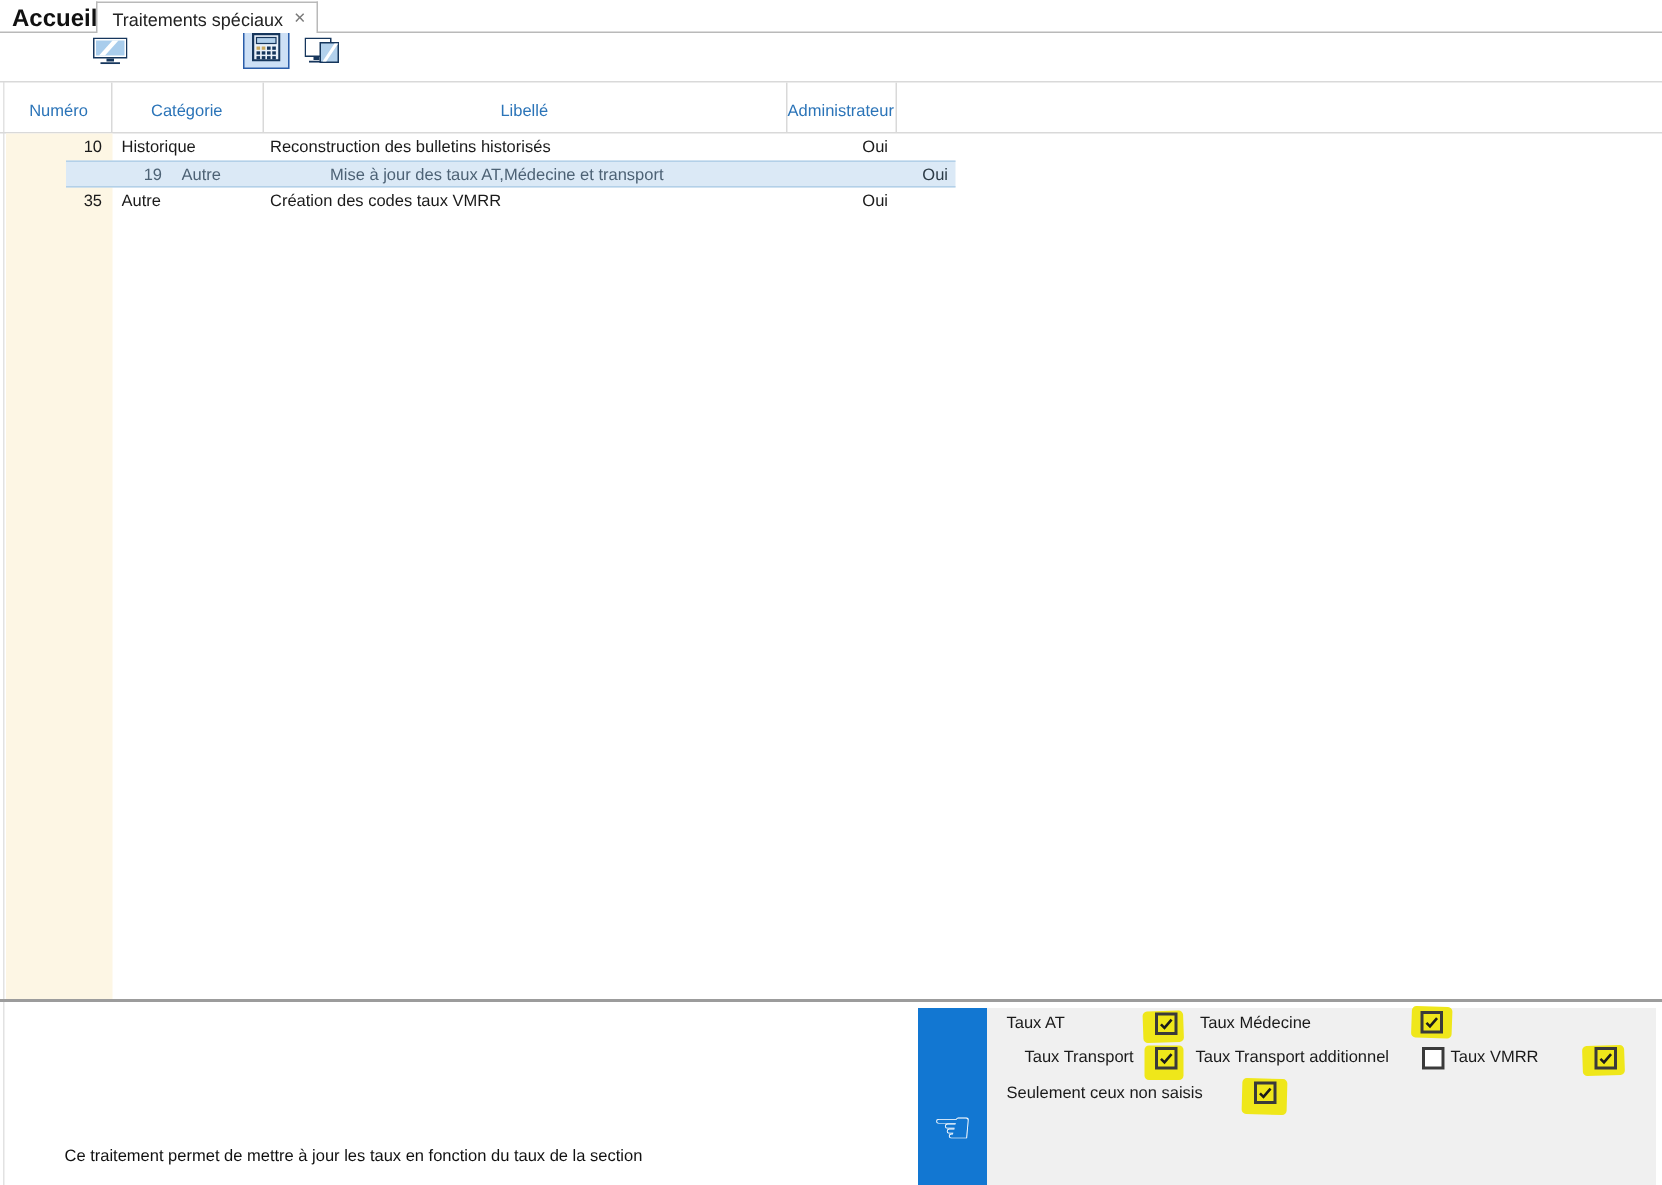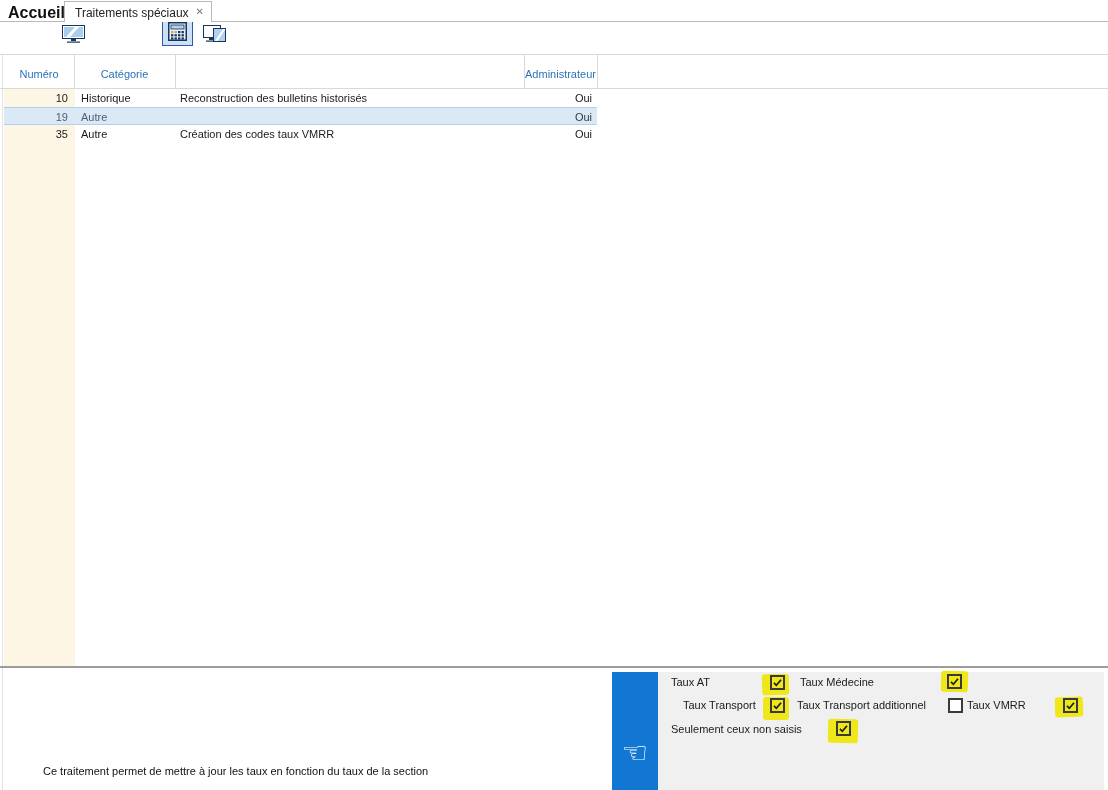--- a/index.html
+++ b/index.html
@@ -24,21 +24,21 @@
   .vline{position:absolute;top:55px;width:1px;height:33px;background:#d9d9d9;}
   .leftedge{position:absolute;left:2px;top:54px;width:1px;height:736px;background:#e2e2e2;}
   .hcell{position:absolute;top:68px;color:#2b74b8;text-align:center;white-space:nowrap;cursor:pointer;}
   .cream{position:absolute;left:4px;top:89px;width:71px;height:577px;background:#fdf6e4;}
   .row{position:absolute;left:4px;width:593px;height:18px;line-height:18px;box-sizing:border-box;cursor:pointer;}
   .row .c{position:absolute;top:0;height:18px;white-space:nowrap;overflow:hidden;}
   .c-num{left:0;width:64px;text-align:right;}
   .c-cat{left:77px;width:95px;}
   .c-lib{left:176px;width:340px;}
   .c-adm{right:5px;width:60px;text-align:right;}
-  .row.sel{background:#dbe9f6;border-top:1px solid #b3d0e8;border-bottom:1px solid #b3d0e8;color:#4d6275;}
+  .row.sel{background:#dbe9f6;border-top:1px solid #b3d0e8;border-bottom:1px solid #b3d0e8;color:#4d6275;margin-left:40px;}
   .row.sel .c-adm{color:#2c3b47;}
 
   
   .divider{position:absolute;left:0;top:666px;width:1108px;height:2px;background:#9c9c9c;}
   .desc{position:absolute;left:43px;top:765px;color:#111;}
   .bluestrip{position:absolute;left:612px;top:672px;width:46px;height:118px;background:#1277d2;}
   .hand{position:absolute;left:612px;top:736px;width:46px;text-align:center;color:#ffffff;
         font-family:"DejaVu Sans",sans-serif;font-size:30px;line-height:34px;}
   .graypanel{position:absolute;left:658px;top:672px;width:446px;height:118px;background:#f0f0f0;}
 
@@ -108,34 +108,36 @@
   </div>
 
   <div class="leftedge"></div>
   <div class="hline" style="top:54px;"></div>
   <div class="vline" style="left:74px;"></div>
   <div class="vline" style="left:175px;"></div>
   <div class="vline" style="left:524px;"></div>
   <div class="vline" style="left:597px;"></div>
   <div class="hcell" style="left:4px;width:70px;">Numéro</div>
   <div class="hcell" style="left:74px;width:101px;">Catégorie</div>
+  <div class="hcell" style="left:175px;width:349px;">Libellé</div>
   <div class="hcell" style="left:524px;width:73px;">Administrateur</div>
   <div class="hline" style="top:88px;"></div>
 
   <div class="cream"></div>
 
   <div class="row" style="top:89px;">
     <div class="c c-num">10</div>
     <div class="c c-cat">Historique</div>
     <div class="c c-lib">Reconstruction des bulletins historisés</div>
     <div class="c c-adm">Oui</div>
   </div>
   <div class="row sel" style="top:107px;">
     <div class="c c-num">19</div>
     <div class="c c-cat">Autre</div>
+    <div class="c c-lib">Mise à jour des taux AT,Médecine et transport</div>
     <div class="c c-adm">Oui</div>
   </div>
   <div class="row" style="top:125px;">
     <div class="c c-num">35</div>
     <div class="c c-cat">Autre</div>
     <div class="c c-lib">Création des codes taux VMRR</div>
     <div class="c c-adm">Oui</div>
   </div>
 
   <div class="divider"></div>

